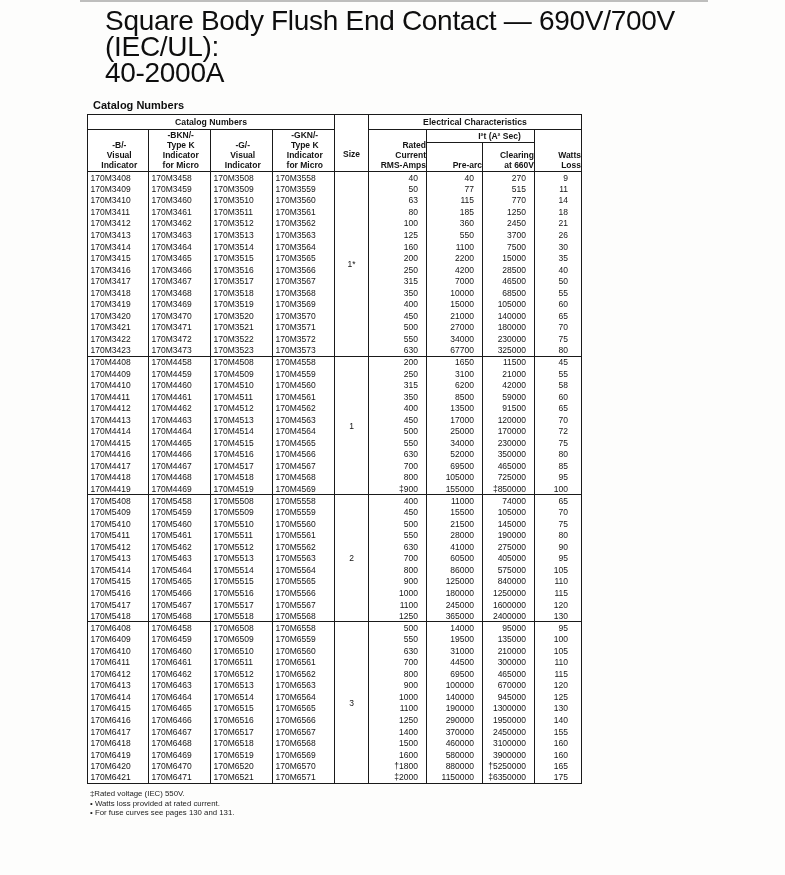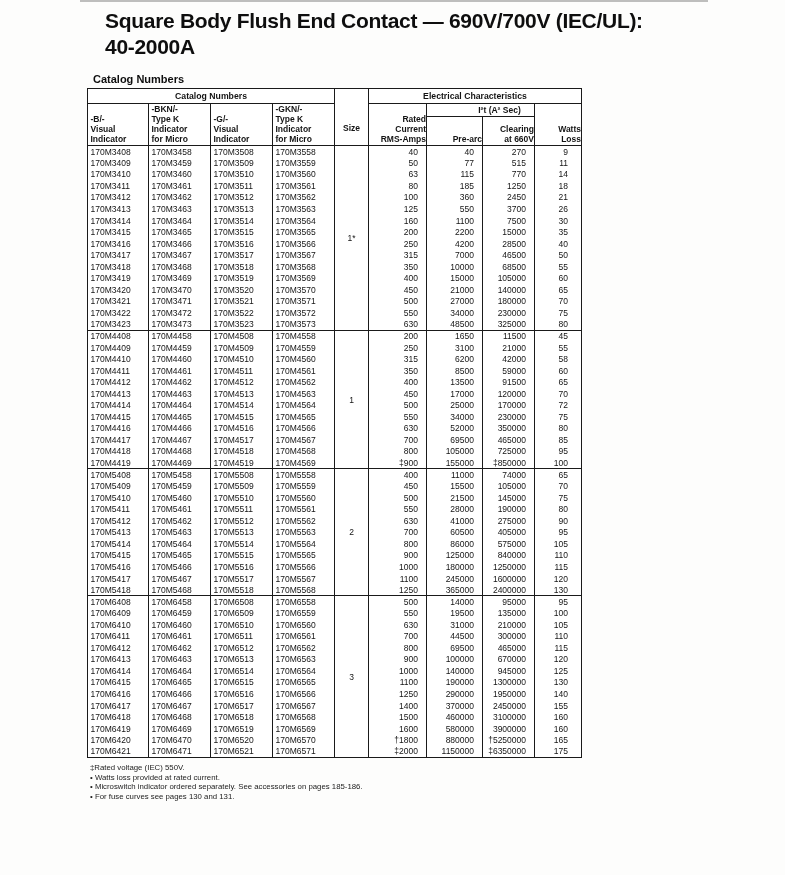--- a/index.html
+++ b/index.html
@@ -10,41 +10,41 @@
     color:#141414;
     position:relative;
     overflow:hidden;
   }
   .scan-edge {
     position:absolute; top:0; left:80px; width:628px; height:2px;
     background:#8a8a88; opacity:.55;
   }
   .page { padding:8px 0 0 87px; }
   .title {
-    font-size:21px; line-height:26px; font-weight:bold;
+    font-size:28px; line-height:26px; font-weight:normal;
     letter-spacing:-0.3px; margin:0 0 13px 18px;
     white-space:pre-line; color:#0e0e0e;
   }
   .section-label {
     font-size:11px; font-weight:bold; margin:0 0 3px 6px; color:#0e0e0e;
   }
   table.catalog {
     border-collapse:collapse; table-layout:fixed; width:494px;
     border:1.5px solid #1a1a1a;
     background:#fff;
   }
   th, td {
     border-left:1px solid #1a1a1a;
     font-size:8.5px; line-height:10px;
     padding:0; margin:0;
     color:#141414;
   }
   thead th { font-weight:bold; white-space:pre-line; }
   th.band { height:14px; text-align:center; border-bottom:1px solid #1a1a1a; font-size:8.7px; }
-  th.colhead { vertical-align:bottom; text-align:left; padding:0 0 1px 2.5px; }
+  th.colhead { vertical-align:bottom; text-align:center; padding:0 0 1px 2.5px; }
   th.colhead-c { vertical-align:bottom; text-align:right; padding-bottom:1px; }
   th.i2t { height:12px; text-align:center; border-bottom:1px solid #1a1a1a; vertical-align:middle;padding-left:38px; }
   th.size-head { vertical-align:bottom; text-align:center; padding-bottom:12px; }
   tbody tr { height:11.55px; }
   tbody tr:first-child td { border-top:1.4px solid #1a1a1a; }
   tbody tr.group-start td { border-top:1.4px solid #1a1a1a; }
   td.cat { text-align:left; padding-left:2.5px; }
   td.num { text-align:right; padding-right:8px; }
   td.num:last-child { padding-right:13px; }
   td.size { text-align:center; vertical-align:middle; }
@@ -258,21 +258,21 @@
           <td class="num">34000</td>
           <td class="num">230000</td>
           <td class="num">75</td>
         </tr>
         <tr>
           <td class="cat">170M3423</td>
           <td class="cat">170M3473</td>
           <td class="cat">170M3523</td>
           <td class="cat">170M3573</td>
           <td class="num">630</td>
-          <td class="num">48500</td>
+          <td class="num">67700</td>
           <td class="num">325000</td>
           <td class="num">80</td>
         </tr>
         <tr class="group-start">
           <td class="cat">170M4408</td>
           <td class="cat">170M4458</td>
           <td class="cat">170M4508</td>
           <td class="cat">170M4558</td>
           <td class="size" rowspan="12">1</td>
           <td class="num">200</td>
@@ -641,16 +641,15 @@
           <td class="num">1150000</td>
           <td class="num">‡6350000</td>
           <td class="num">175</td>
         </tr>
       </tbody>
   </table>
 
   <div class="footnotes">
       <div class="footnote">‡Rated voltage (IEC) 550V.</div>
       <div class="footnote">• Watts loss provided at rated current.</div>
-      <div class="footnote">• Microswitch indicator ordered separately. See accessories on pages 185-186.</div>
       <div class="footnote">• For fuse curves see pages 130 and 131.</div>
     </div>
 </div>
 
 </body></html>

